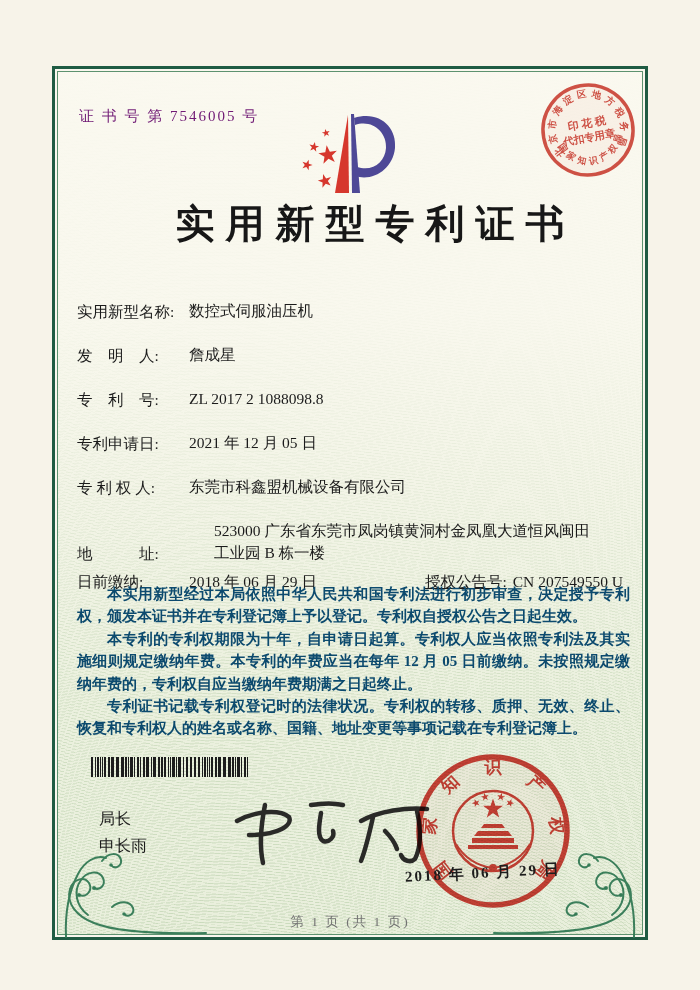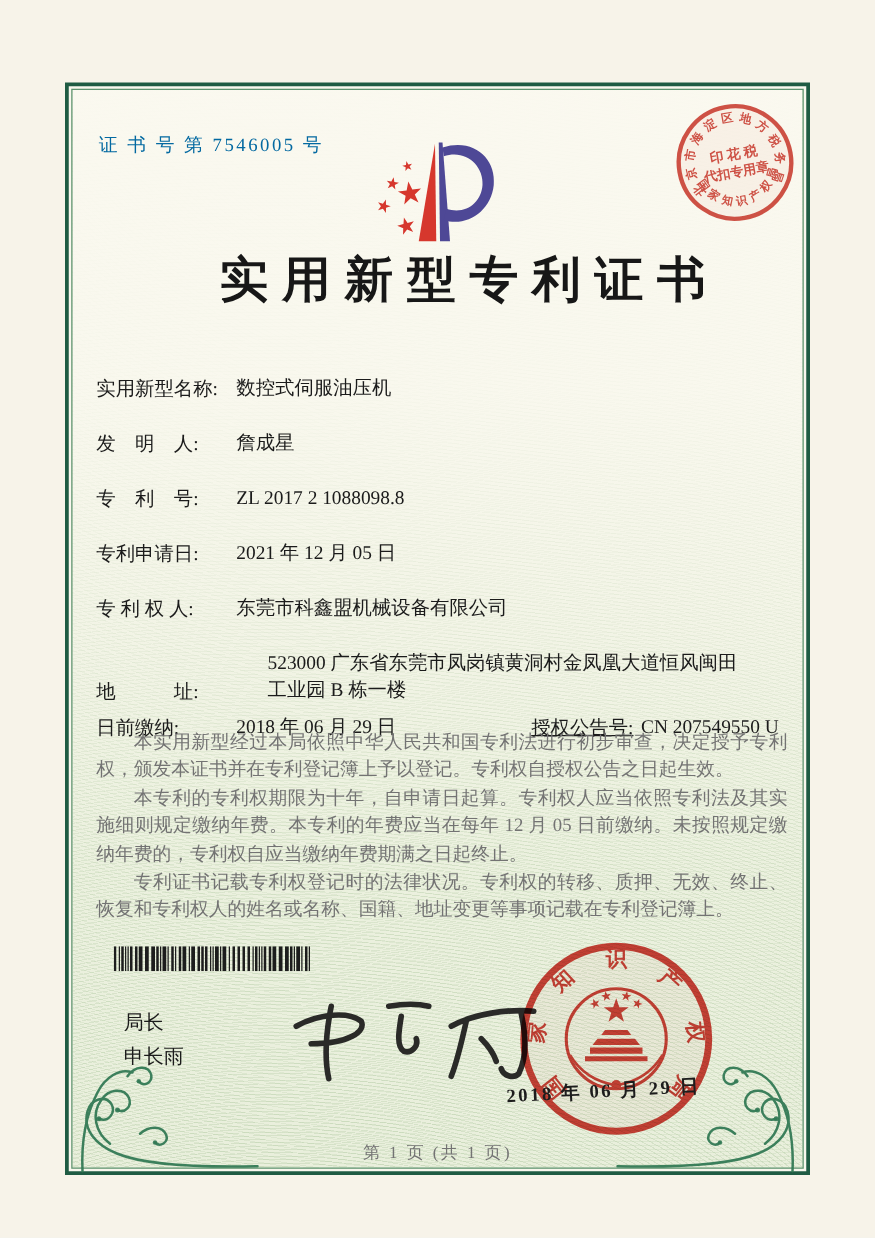--- a/index.html
+++ b/index.html
@@ -23,39 +23,39 @@
     background-image:
       linear-gradient(180deg, rgba(251,249,240,.97) 0%, rgba(251,249,240,.88) 28%,
         rgba(250,248,238,.55) 50%, rgba(246,247,233,.18) 72%, rgba(244,246,230,0) 100%),
       repeating-radial-gradient(900px 620px at 28% 128%,
         rgba(255,255,255,0) 0 3px, rgba(160,190,145,.28) 3px 4px),
       repeating-radial-gradient(1000px 760px at 78% -18%,
         rgba(255,255,255,0) 0 3px, rgba(165,195,150,.20) 3px 4px);
   }
   .cert-number {
     position:absolute; left:24px; top:38px;
-    font-size:15px; letter-spacing:2px; color:#0369a1;
+    font-size:15px; letter-spacing:2px; color:#701a75;
   }
   .logo { position:absolute; left:238px; top:36px; width:120px; height:96px; }
   .cert-title {
     position:absolute; left:0; top:128px; width:100%;
     text-align:center; font-size:39px; font-weight:bold;
     letter-spacing:11px; text-indent:11px; color:#171717;padding-left:40px;
   }
   .fields { position:absolute; left:22px; top:232px; width:552px; font-size:15.5px; }
   .field-row { display:flex; line-height:20px; margin-bottom:23px;align-items:flex-end; }
   .field-row.addr { margin-bottom:8px;gap:25px; }
   .f-label { flex:none; width:112px; white-space:pre; }
   .f-value { white-space:pre-wrap; line-height:22px; margin-top:-1px; }
   .grant-row { display:flex; }
   .grant-pair { display:flex; }
   .grant-pair.right { margin-left:auto; margin-right:6px; }
   .grant-pair.right .f-label { width:auto; margin-right:6px;text-decoration:underline; }
   .body-text { position:absolute; left:22px; top:514px; width:553px; font-size:15px;
-    line-height:22.4px; text-align:justify; color:#737373; }
+    line-height:22.4px; text-align:justify; color:#0c4a6e;font-weight:bold; }
   .body-text p { text-indent:2em; margin:0; }
   .barcode { position:absolute; left:36px; top:688px; width:164px; height:20px; }
   .sig-block { position:absolute; left:44px; top:736px; font-size:16px; line-height:27px; }
   .signature { position:absolute; left:148px; top:722px; width:250px; height:80px; }
   .seal { position:absolute; left:353px; top:677px; width:170px; height:170px;
     mix-blend-mode:multiply; opacity:.93; }
   .seal-date { position:absolute; left:350px; top:794px; width:180px;
     font-size:15px; font-weight:bold; letter-spacing:2px; color:#1d1d1d;
     transform:rotate(-3deg); }
   .stamp { position:absolute; left:468px; top:-4px; width:130px; height:130px;

